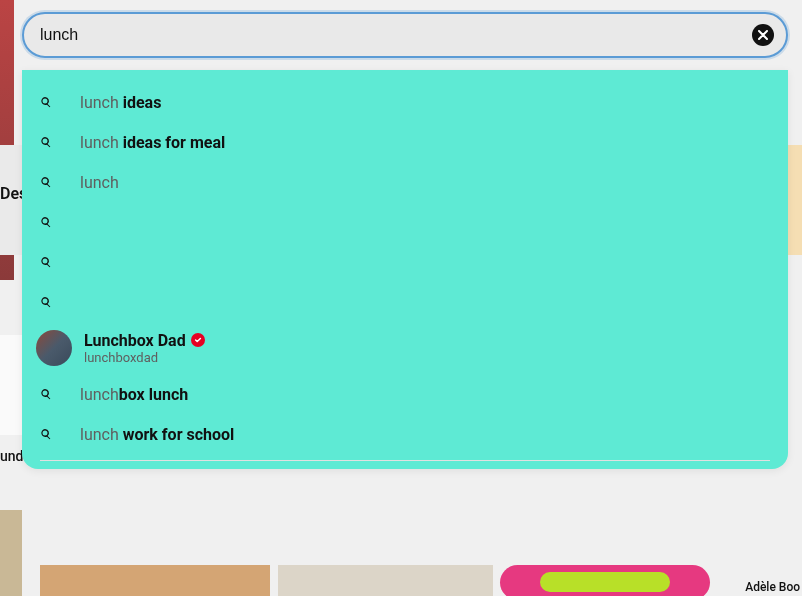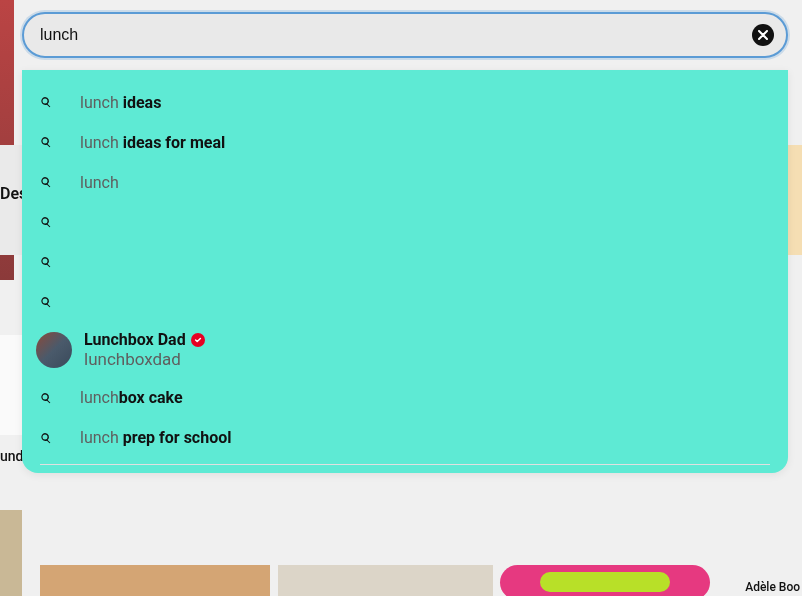--- a/index.html
+++ b/index.html
@@ -209,21 +209,21 @@
       width: 14px;
       height: 14px;
       background: #e60023;
       border-radius: 50%;
       display: flex;
       align-items: center;
       justify-content: center;
     }
     .verified-badge svg { width: 8px; height: 8px; }
     .profile-username {
-      font-size: 17px;
+      font-size: 13px;
       color: #5f5f5f;
     }
     .divider {
       height: 1px;
       background: #e0e0e0;
       margin: 6px 18px 0 18px;
     }
   </style>
 </head>
 <body>
@@ -320,25 +320,25 @@
     </div>
   </div>
 
   <div id="suggestions-after-list">
       <div class="suggestion-row">
         <span class="search-icon-wrap">
           <svg viewBox="0 0 24 24">
             <path d="M10 2a8 8 0 015.3 13.9l5.4 5.4-1.4 1.4-5.4-5.4A8 8 0 1110 2zm0 3a5 5 0 100 10 5 5 0 000-10z" fill="#111"></path>
           </svg>
         </span>
-        <span class="suggestion-text"><span class="prefix">lunch</span><span class="bold">box cake</span></span>
-      </div>
-      <div class="suggestion-row">
-        <span class="search-icon-wrap">
-          <svg viewBox="0 0 24 24">
-            <path d="M10 2a8 8 0 015.3 13.9l5.4 5.4-1.4 1.4-5.4-5.4A8 8 0 1110 2zm0 3a5 5 0 100 10 5 5 0 000-10z" fill="#111"></path>
-          </svg>
-        </span>
-        <span class="suggestion-text"><span class="prefix">lunch </span><span class="bold">prep for school</span></span>
+        <span class="suggestion-text"><span class="prefix">lunch</span><span class="bold">box lunch</span></span>
+      </div>
+      <div class="suggestion-row">
+        <span class="search-icon-wrap">
+          <svg viewBox="0 0 24 24">
+            <path d="M10 2a8 8 0 015.3 13.9l5.4 5.4-1.4 1.4-5.4-5.4A8 8 0 1110 2zm0 3a5 5 0 100 10 5 5 0 000-10z" fill="#111"></path>
+          </svg>
+        </span>
+        <span class="suggestion-text"><span class="prefix">lunch </span><span class="bold">work for school</span></span>
       </div>
     </div>
   <div class="divider"></div>
 </div>
 
 </body></html>

